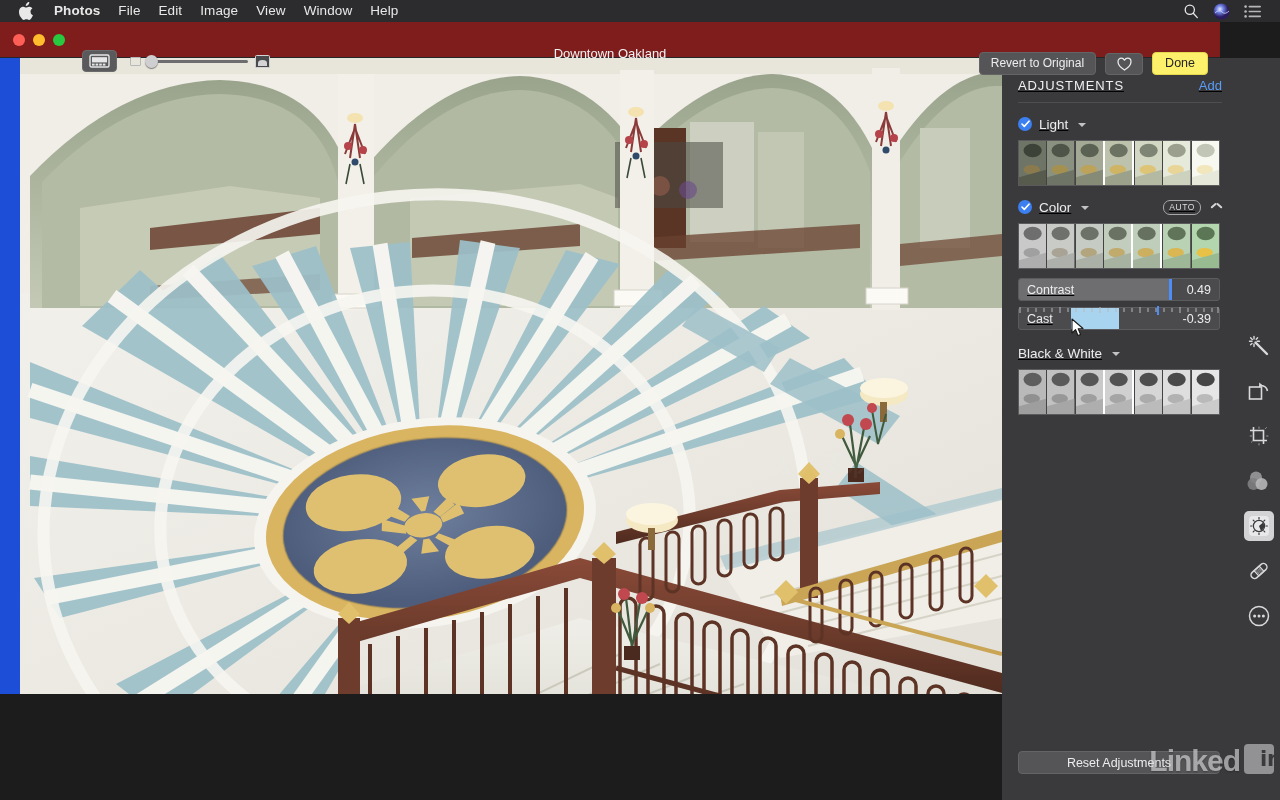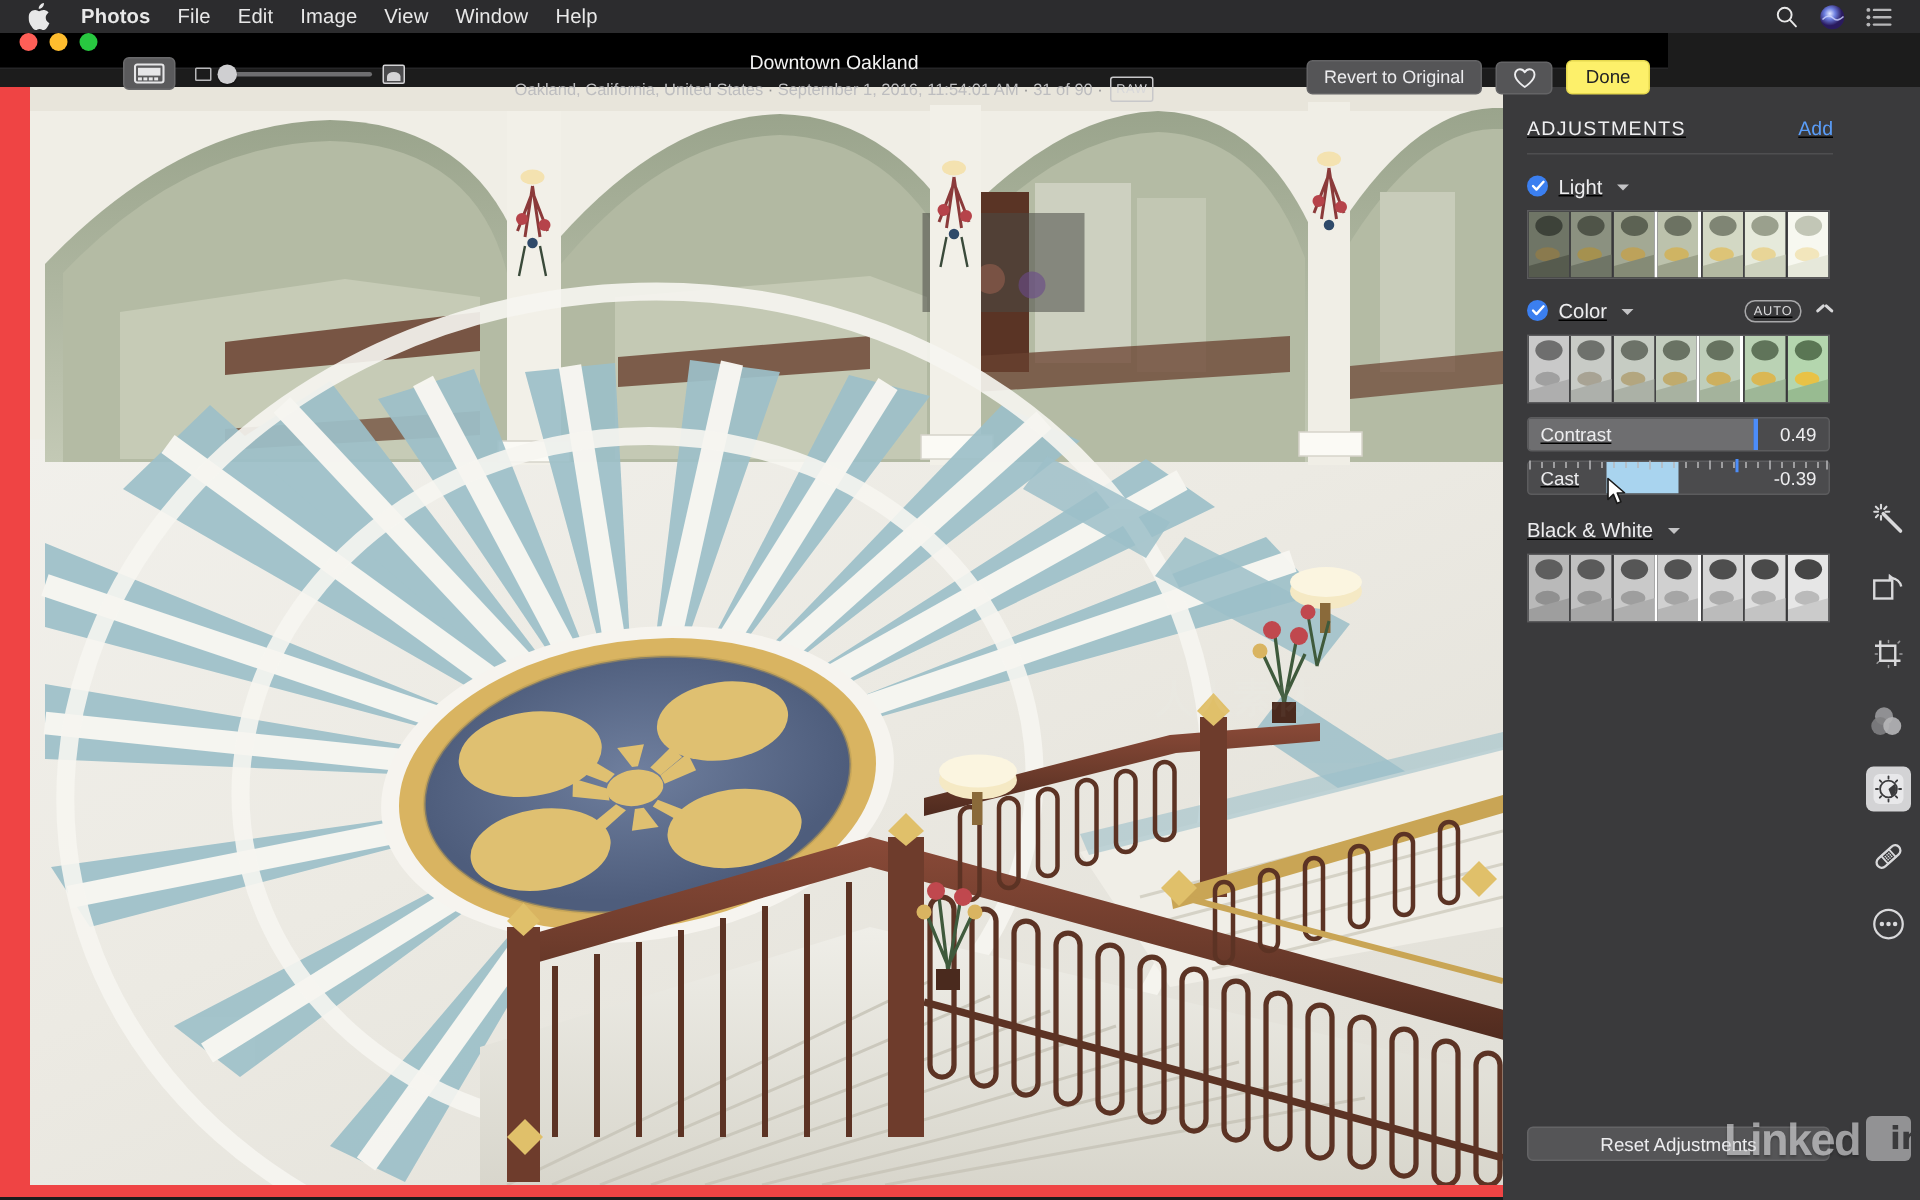--- a/index.html
+++ b/index.html
@@ -33,23 +33,23 @@
   }
   .menu-item.bold { font-weight: bold; }
   .menu-right {
     margin-left: auto; display: flex;
     align-items: center; gap: 14px; padding-right: 10px;
   }
   .mr-icon { display: flex; align-items: center; justify-content: center; }
 
   
   .toolbar {
-    position: absolute; top: 10px; left: 0;
-    width: 1112px; height: 36px;
-    background: #000000;
+    position: absolute; top: 22px; left: 0;
+    width: 1220px; height: 36px;
+    background: #7f1d1d;
     border-bottom: 1px solid #262628;
     z-index: 35;
   }
   .traffic { position: absolute; left: 13px; top: 12px; display: flex; gap: 8px; }
   .light { width: 12px; height: 12px; border-radius: 50%; }
   .l-red { background: #ff5f57; }
   .l-yellow { background: #ffbd2e; }
   .l-green { background: #28c840; }
 
   .view-toggle {
@@ -111,22 +111,22 @@
   .btn-done {
     background: #fdf06a; color: #232325;
     border: 1px solid #e6d84e; border-radius: 4px;
     font-size: 12.5px; padding: 3px 12px; line-height: 15px;
     font-weight: 500;
   }
 
   
   .canvas {
     position: absolute; left: 0; top: 58px;
-    width: 1002px; height: 740px;
-    background: #ef4444; overflow: hidden;
+    width: 1002px; height: 636px;
+    background: #1d4ed8; overflow: hidden;
   }
   .photo {
     position: absolute; left: 20px; top: 0px;
     width: 982px; height: 732px;
     overflow: hidden;
     background: #c9cdc4;
   }
   .photo svg { display: block; width: 982px; height: 732px; }
   .wm-linkedin {
     position: absolute; right: 6px; bottom: 22px;
@@ -345,23 +345,20 @@
     <div class="zoom-slider-wrap">
       <span class="zs-icon-sm"></span>
       <span class="zs-track">
         <span class="zs-knob"></span>
       </span>
       <span class="zs-icon-lg"></span>
     </div>
 
     <div class="title-block">
       <div class="doc-title">Downtown Oakland</div>
-      <div class="doc-sub">
-        <span>Oakland, California, United States</span><span class="dot-sep">·</span><span>September 1, 2016, 11:54:01 AM</span><span class="dot-sep">·</span><span>31 of 90</span><span class="dot-sep">·</span><span class="raw-badge">RAW</span>
-      </div>
     </div>
 
     <div class="tb-right">
       <span class="btn-revert">Revert to Original</span>
       <span class="btn-fav">
         <svg width="15" height="14" viewBox="0 0 15 14">
           <path d="M7.5 13C7.5 13 1 9 1 4.7 1 2.6 2.5 1.2 4.3 1.2c1.3 0 2.5.8 3.2 2 .7-1.2 1.9-2 3.2-2C12.5 1.2 14 2.6 14 4.7 14 9 7.5 13 7.5 13z" fill="none" stroke="#ededef" stroke-width="1.25" stroke-linejoin="round"></path>
         </svg>
       </span>
       <span class="btn-done">Done</span>

